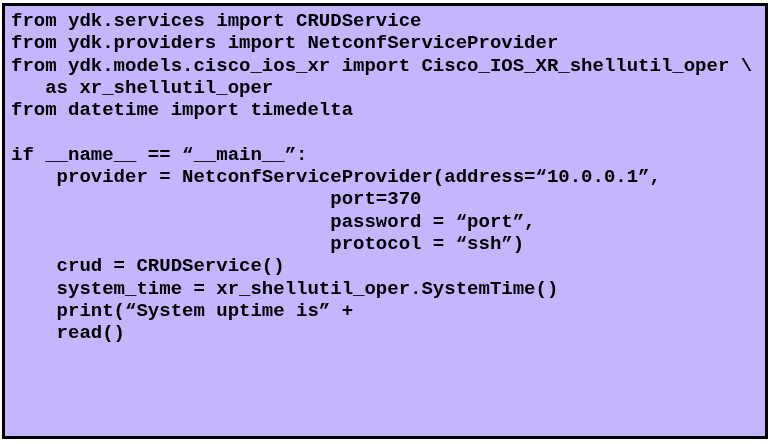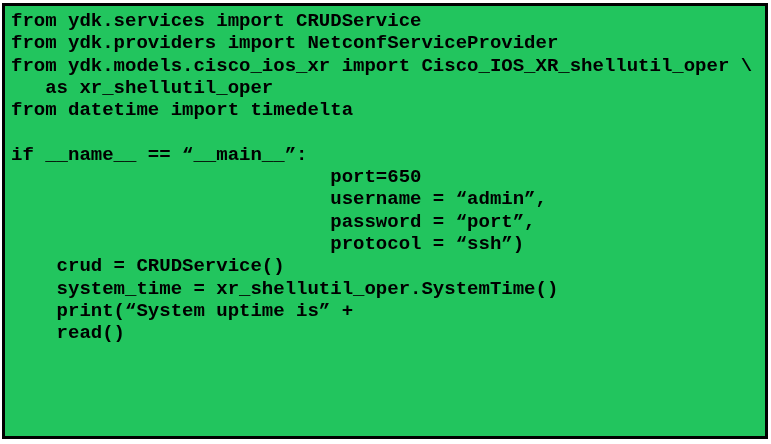--- a/index.html
+++ b/index.html
@@ -14,21 +14,21 @@
     overflow: hidden;
     font-family: "Liberation Mono", "DejaVu Sans Mono", monospace;
   }
   .code-box {
     position: absolute;
     left: 2px;
     top: 3px;
     width: 754px;   
     height: 423px;  
     border: 3px solid #000000;
-    background: #22c55e;
+    background: #c4b5fd;
     padding: 4px 0 3px 6px;
     overflow: hidden;
     box-sizing: content-box;
   }
   .code-line {
     font-family: "Liberation Mono", "DejaVu Sans Mono", monospace;
     font-weight: bold;
     font-size: 19px;
     line-height: 22.3px;
     height: 22.3px;
@@ -41,21 +41,21 @@
 <body>
 
 <div class="code-box">
   <div class="code-line">from ydk.services import CRUDService</div>
   <div class="code-line">from ydk.providers import NetconfServiceProvider</div>
   <div class="code-line">from ydk.models.cisco_ios_xr import Cisco_IOS_XR_shellutil_oper \</div>
   <div class="code-line">   as xr_shellutil_oper</div>
   <div class="code-line">from datetime import timedelta</div>
   <div class="code-line"></div>
   <div class="code-line">if __name__ == “__main__”:</div>
-  <div class="code-line">                            port=650</div>
-  <div class="code-line">                            username = “admin”,</div>
+  <div class="code-line">    provider = NetconfServiceProvider(address=“10.0.0.1”,</div>
+  <div class="code-line">                            port=370</div>
   <div class="code-line">                            password = “port”,</div>
   <div class="code-line">                            protocol = “ssh”)</div>
   <div class="code-line">    crud = CRUDService()</div>
   <div class="code-line">    system_time = xr_shellutil_oper.SystemTime()</div>
   <div class="code-line">    print(“System uptime is” +</div>
   <div class="code-line">    read()</div>
 </div>
 
 </body></html>

